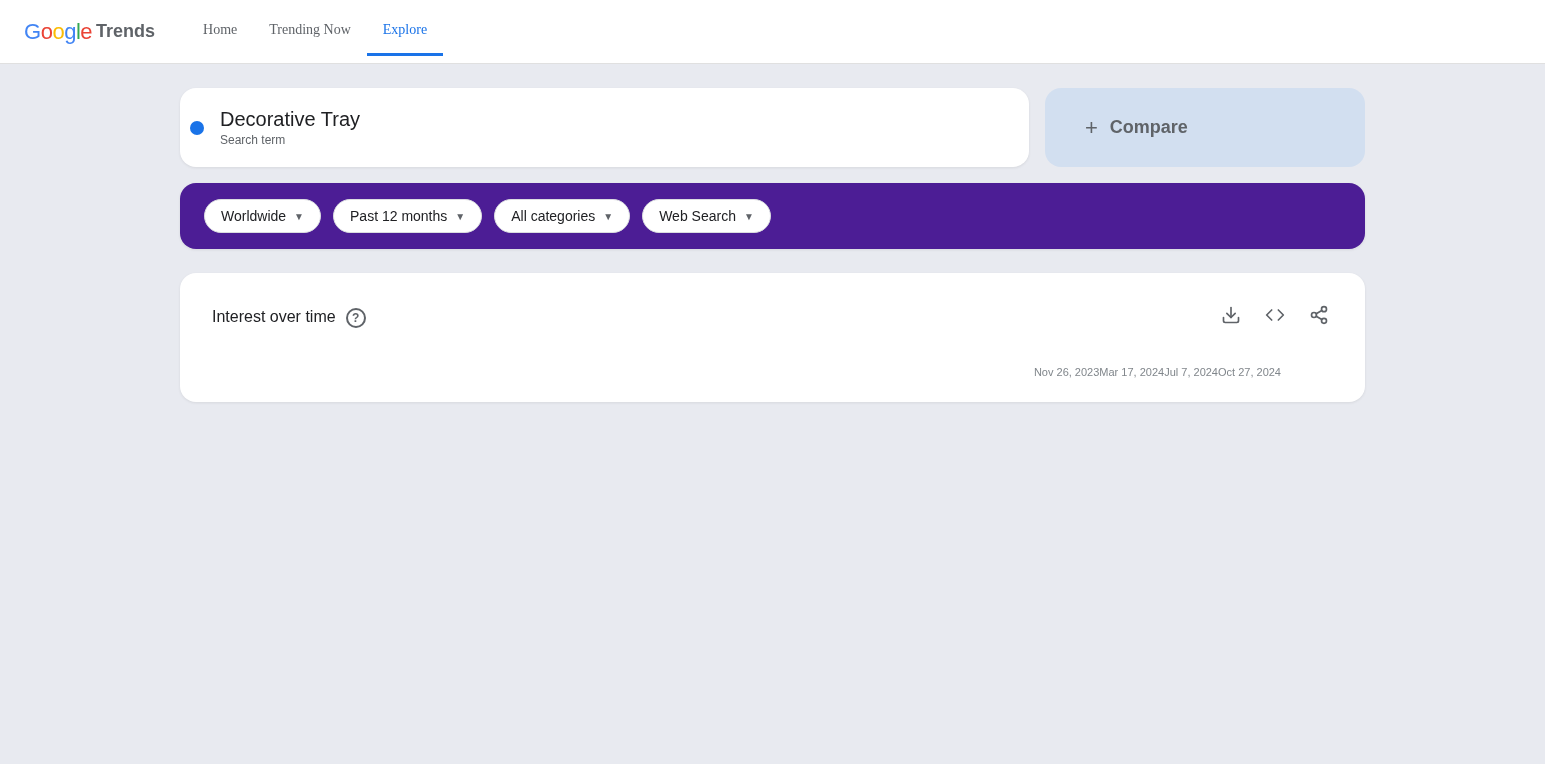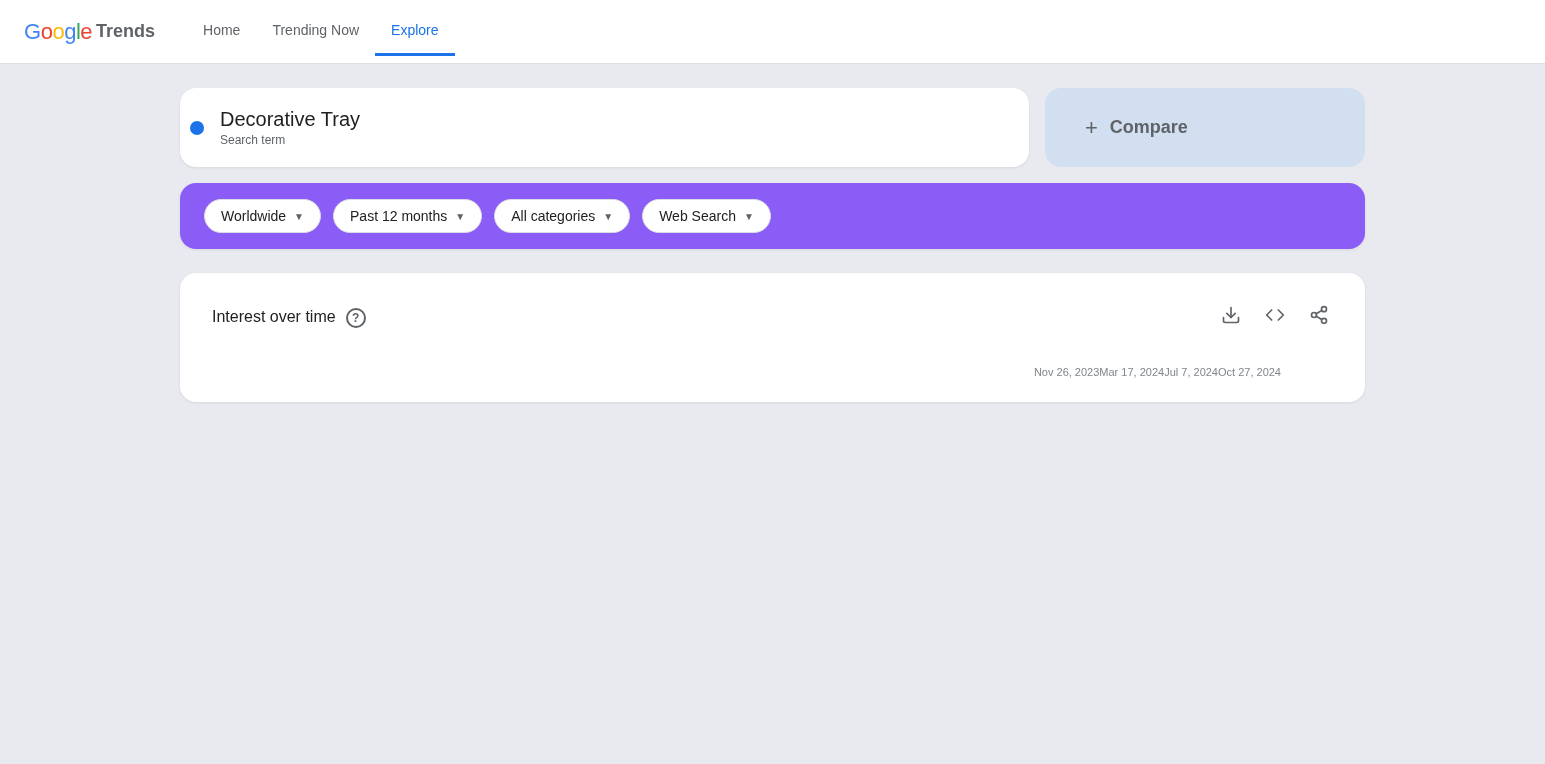--- a/index.html
+++ b/index.html
@@ -50,20 +50,21 @@
       padding: 0 16px;
       height: 48px;
       display: flex;
       align-items: center;
       font-size: 14px;
       color: #5f6368;
       text-decoration: none;
       cursor: pointer;
       border-bottom: 3px solid transparent;
       font-weight: 500;
+      font-family: Liberation Serif, serif;
     }
     .nav-link.active {
       color: #1a73e8;
       border-bottom: 3px solid #1a73e8;
     }
 
     
     .main-content {
       padding: 24px 180px;
       background: #e8eaf0;
@@ -123,21 +124,21 @@
       font-size: 18px;
       color: #5f6368;
       font-weight: 700;
     }
 
     
     .filter-row {
       display: flex;
       gap: 12px;
       margin-bottom: 24px;
-      background: #8b5cf6;
+      background: #4c1d95;
       border-radius: 16px;
       padding: 16px 24px;
       box-shadow: 0 1px 3px rgba(0,0,0,0.08);
     }
     .filter-btn {
       display: flex;
       align-items: center;
       gap: 8px;
       padding: 8px 16px;
       border: 1px solid #dadce0;

